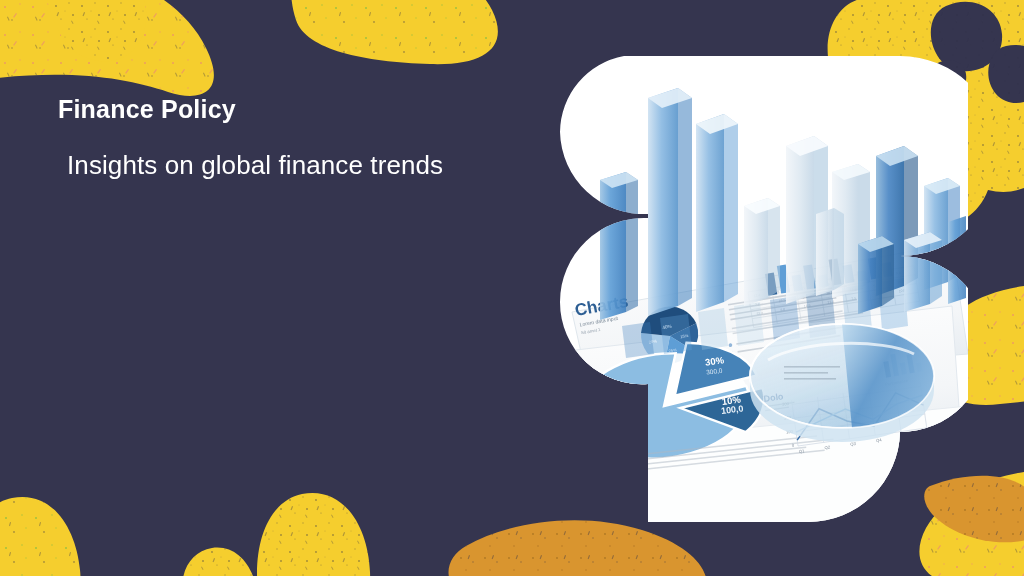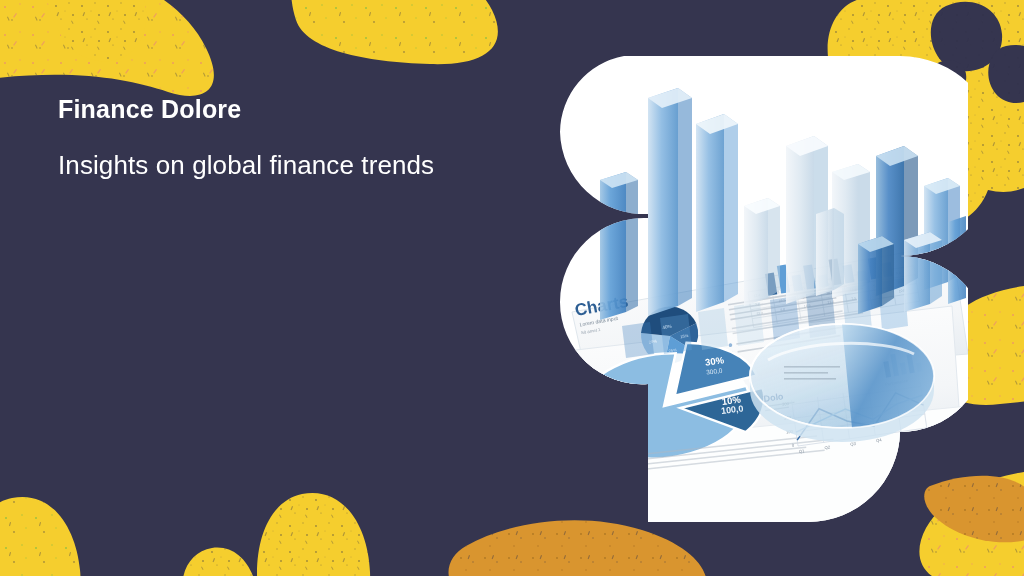--- a/index.html
+++ b/index.html
@@ -51,21 +51,21 @@
     line-height: 1.03;
     letter-spacing: -1.2px;
     margin: 0 0 34px 0;
     white-space: pre-line;
   }
   .subhead {
     color: #ffffff;
     font-size: 26px;
     font-weight: normal;
     letter-spacing: 0.1px;
-    margin: 0;
+    margin: 9px;
     line-height: 1.2;
   }
 
   
   .photo-wrap {
     position: absolute;
     left: 552px;
     top: 54px;
     width: 416px;
     height: 468px;
@@ -178,21 +178,21 @@
       </g>
 
       <g>
         <path d="M 930 486 C 966 472 1006 472 1026 488 L 1026 540 C 990 548 950 534 932 514 C 922 502 922 490 930 486 Z" fill="#d9952f"></path>
         <path d="M 930 486 C 966 472 1006 472 1026 488 L 1026 540 C 990 548 950 534 932 514 C 922 502 922 490 930 486 Z" fill="url(#speckO)"></path>
       </g>
     </svg>
   </div>
 
   <div class="text-col">
-    <p class="eyebrow">Finance Dolore</p>
+    <p class="eyebrow">Finance Policy</p>
     <p class="subhead">Insights on global finance trends</p>
   </div>
 
   <div class="photo-wrap">
     <svg viewBox="0 0 416 468" xmlns="http://www.w3.org/2000/svg">
       <defs>
 
         <clipPath id="blobMask">
           <path d="M 72 2
                    L 348 2

